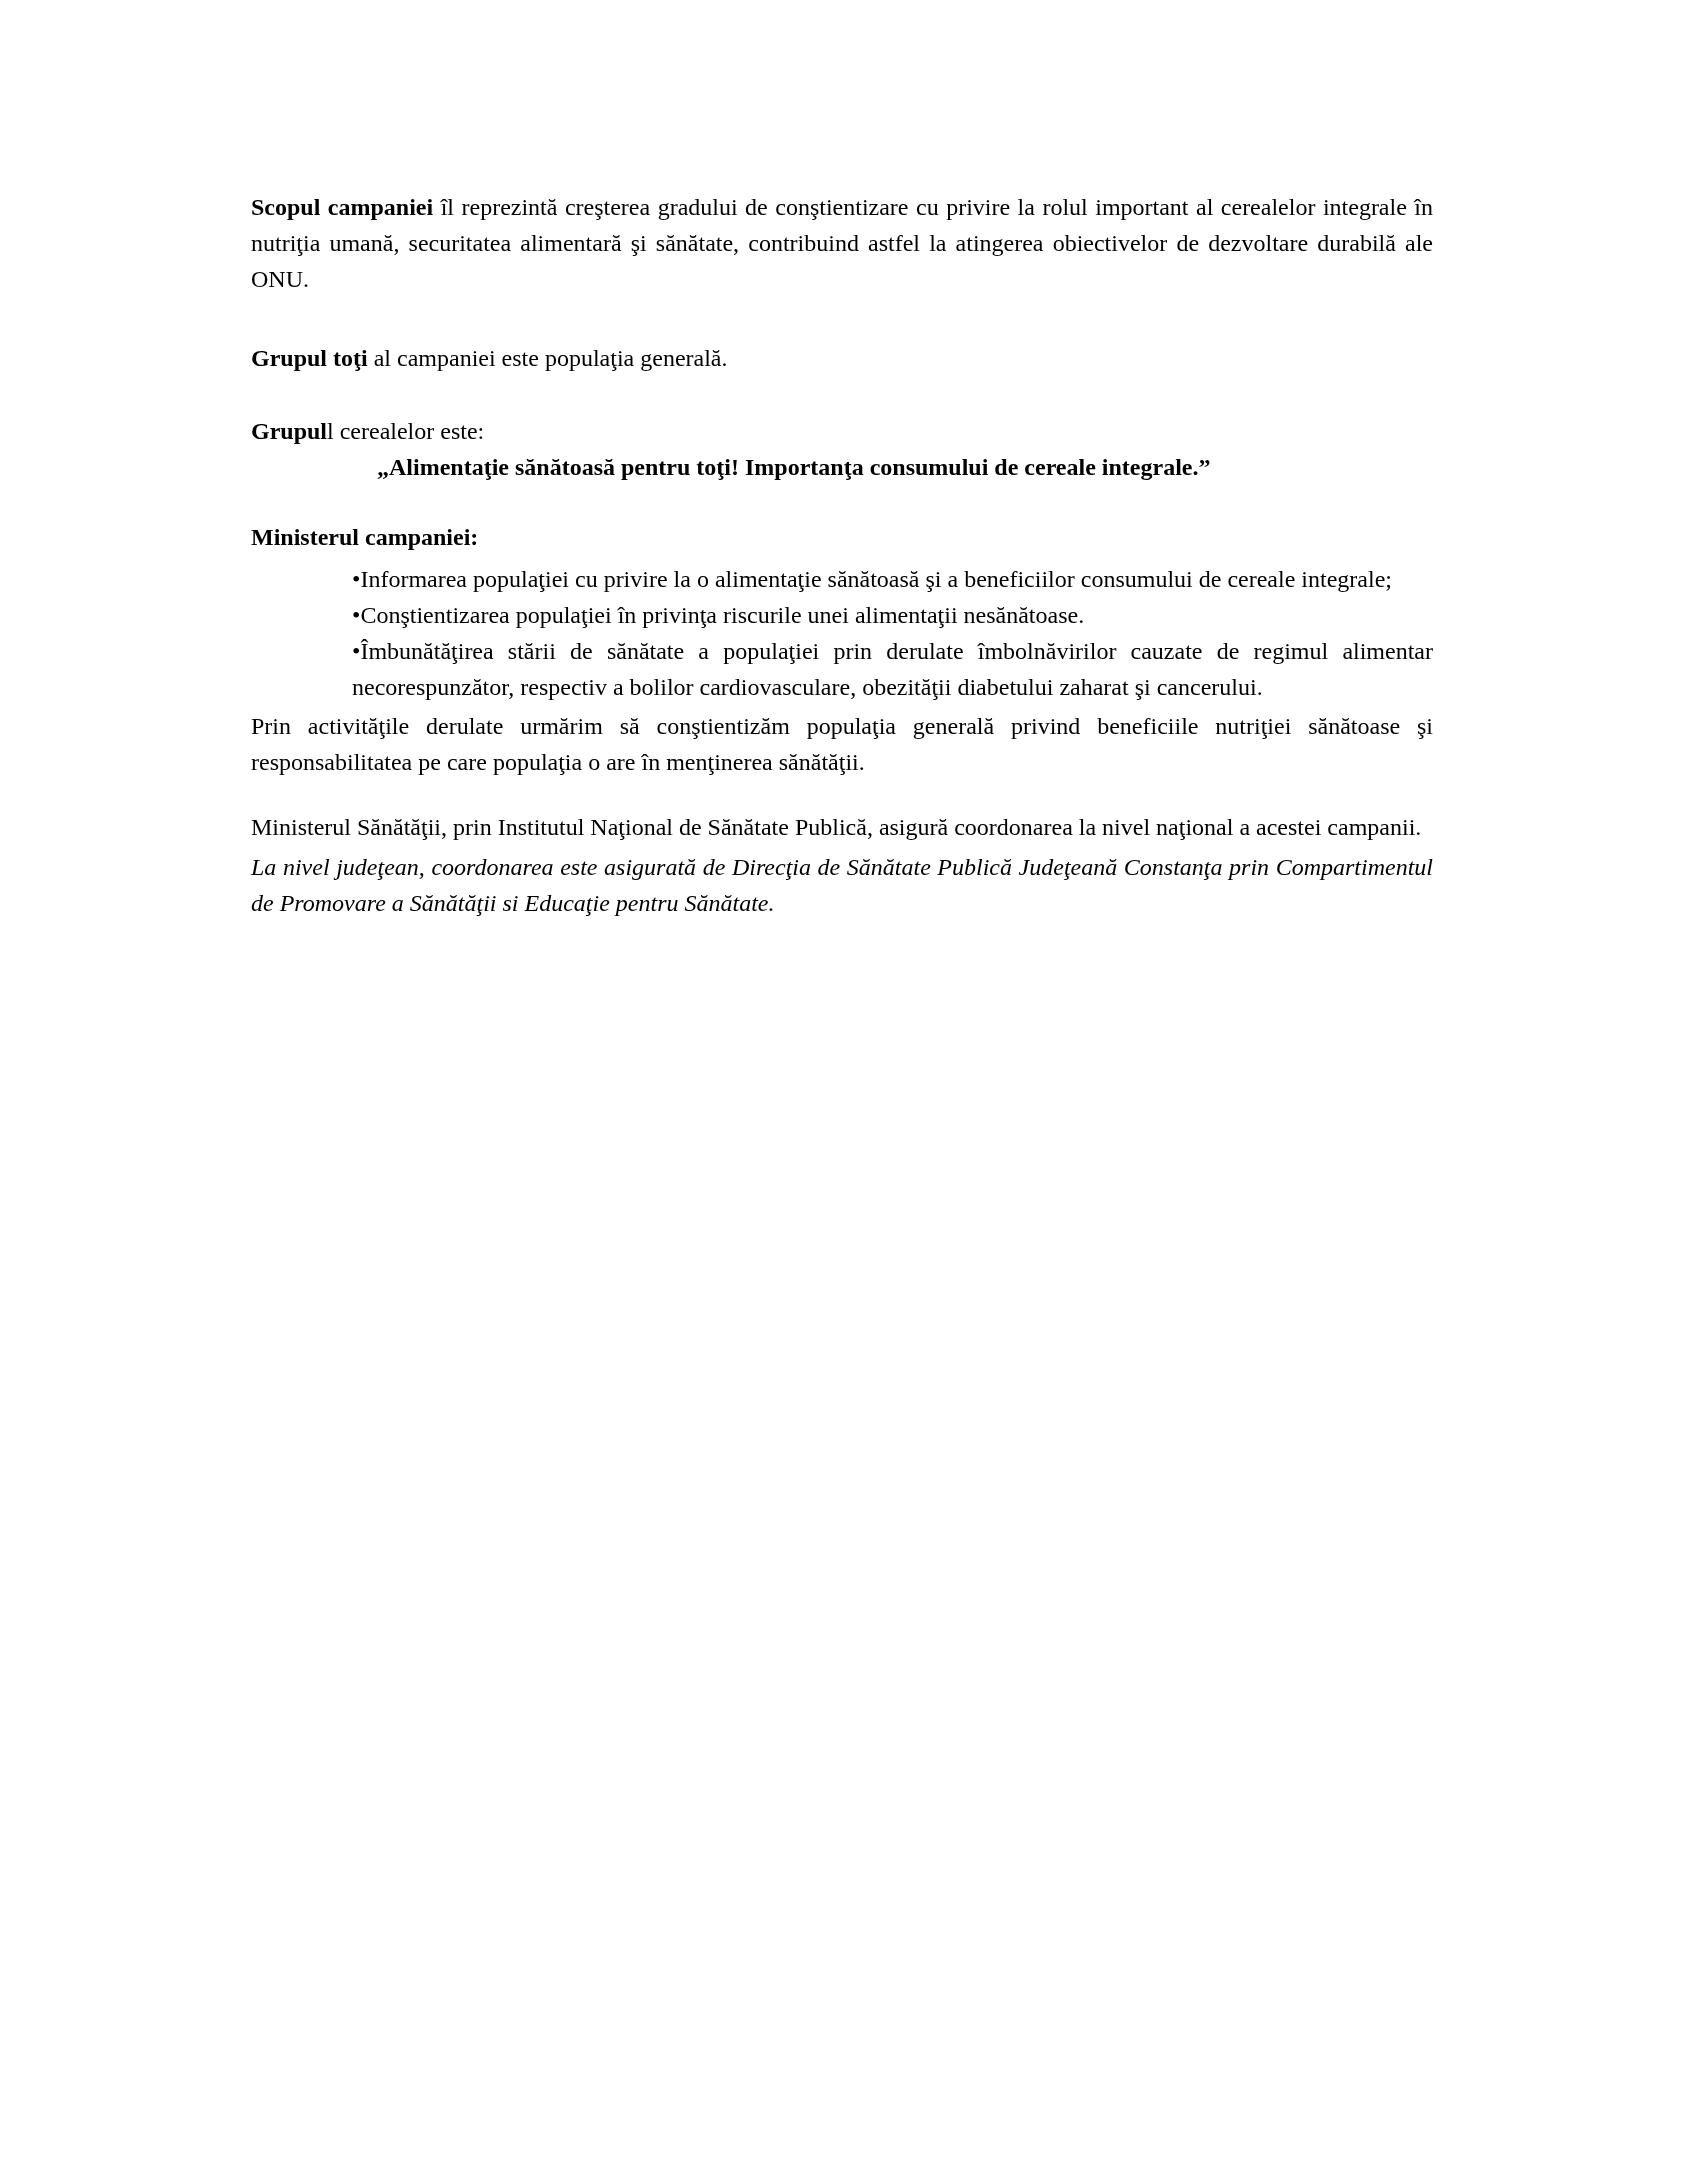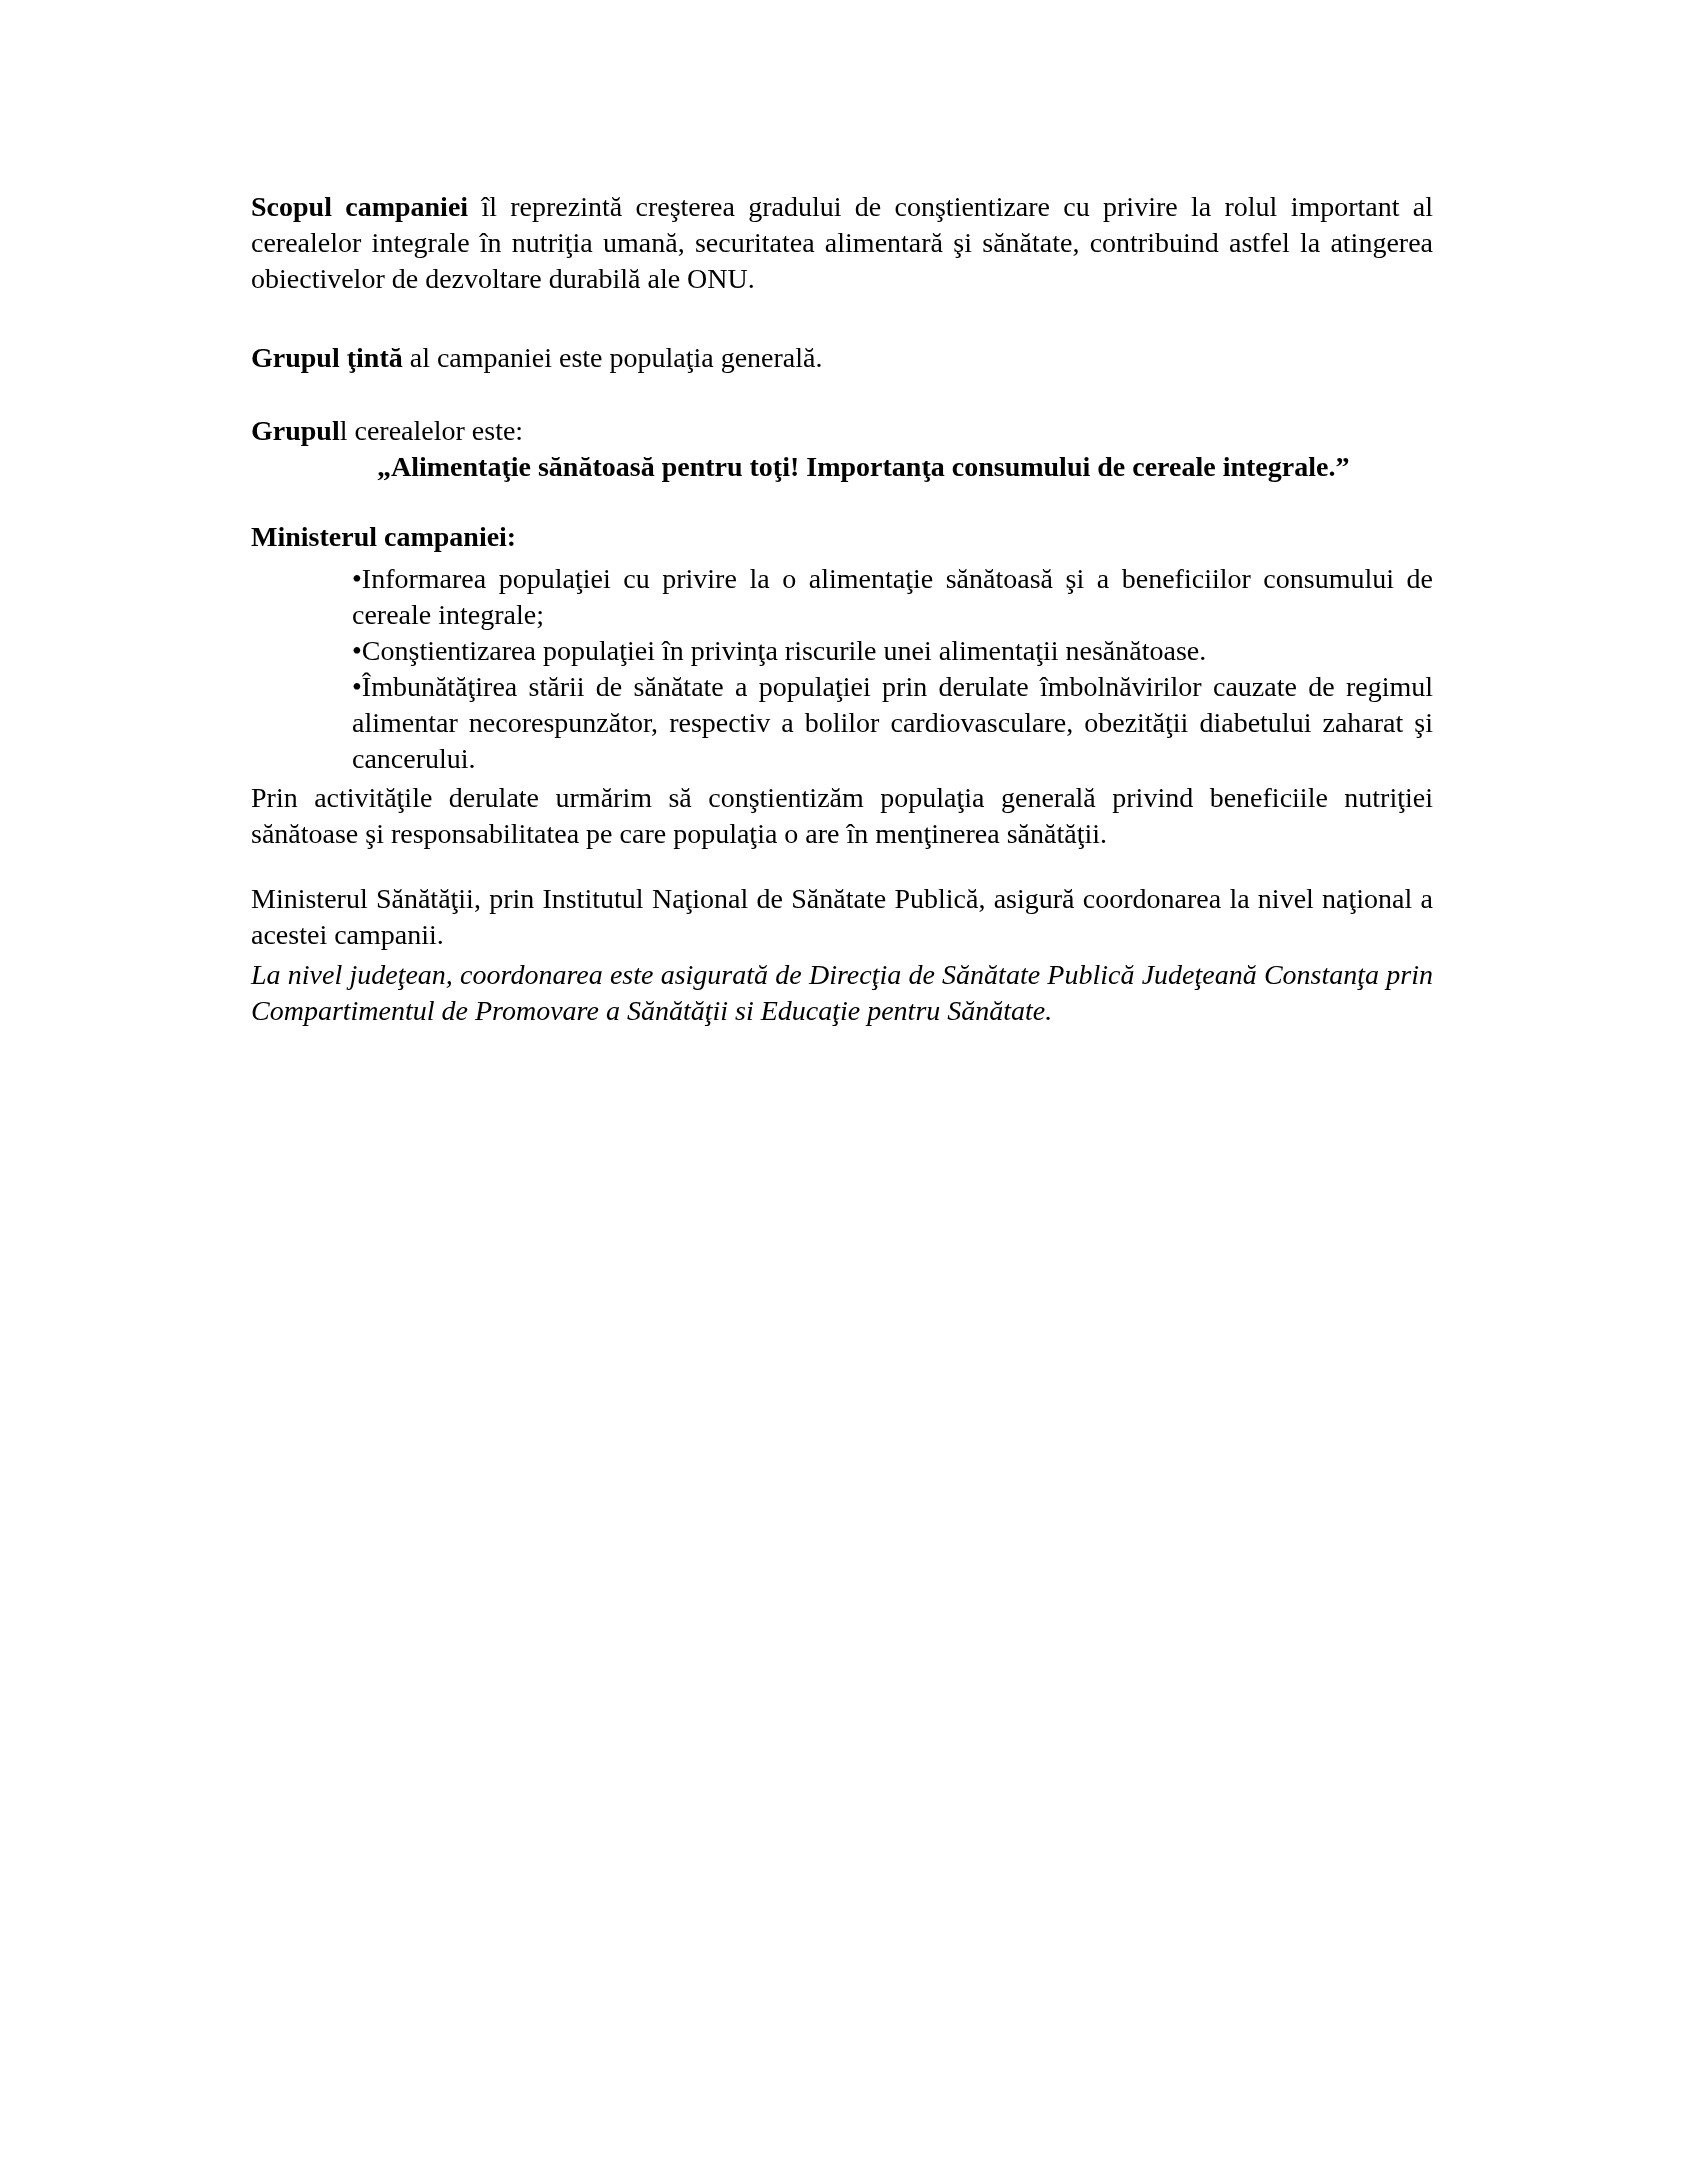--- a/index.html
+++ b/index.html
@@ -7,21 +7,21 @@
     padding: 0;
     background: #ffffff;
   }
   .page {
     position: relative;
     width: 1685px;
     height: 2181px;
     background: #ffffff;
     color: #000000;
     font-family: "Liberation Serif", "DejaVu Serif", serif;
-    font-size: 28px;
+    font-size: 24px;
     line-height: 36px;
     overflow: hidden;
   }
   .content {
     position: absolute;
     left: 251px;
     top: 189px;
     width: 1182px;
   }
   p { margin: 0; }
@@ -49,21 +49,21 @@
 <body>
 
 <div class="page">
   <div class="content">
 
     <p class="para-scope justify">
       <b>Scopul campaniei</b><span> îl reprezintă creşterea gradului de conştientizare cu privire la rolul important al cerealelor integrale în nutriţia umană, securitatea alimentară şi sănătate, contribuind astfel la atingerea obiectivelor de dezvoltare durabilă ale ONU.</span>
     </p>
 
     <p class="para-target">
-      <b>Grupul ţintă</b><span> al campaniei este populaţia generală.</span>
+      <b>Grupul toţi</b><span> al campaniei este populaţia generală.</span>
     </p>
 
     <p>
       <b>Grupul</b><span>l cerealelor este:</span>
     </p>
 
     <p class="slogan-line">„Alimentaţie sănătoasă pentru toţi! Importanţa consumului de cereale integrale.”</p>
 
     <p class="heading">Ministerul campaniei:</p>
 

